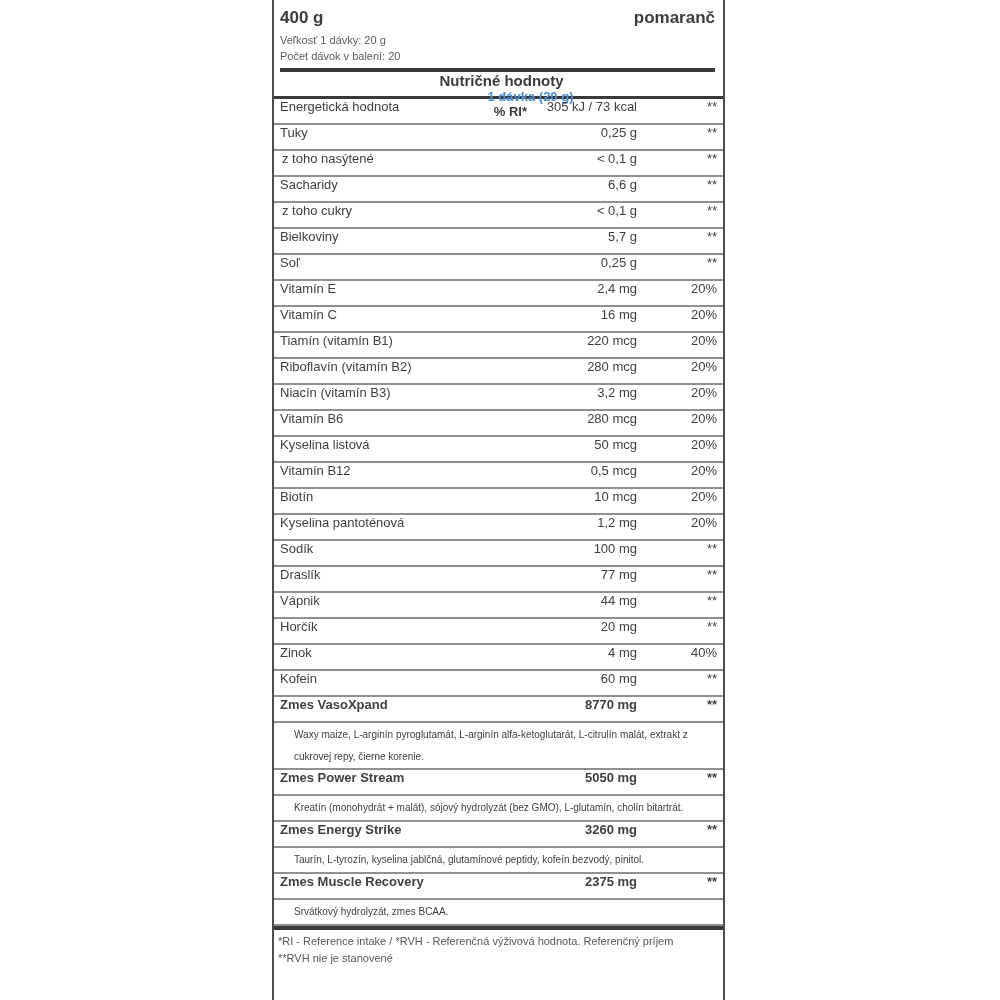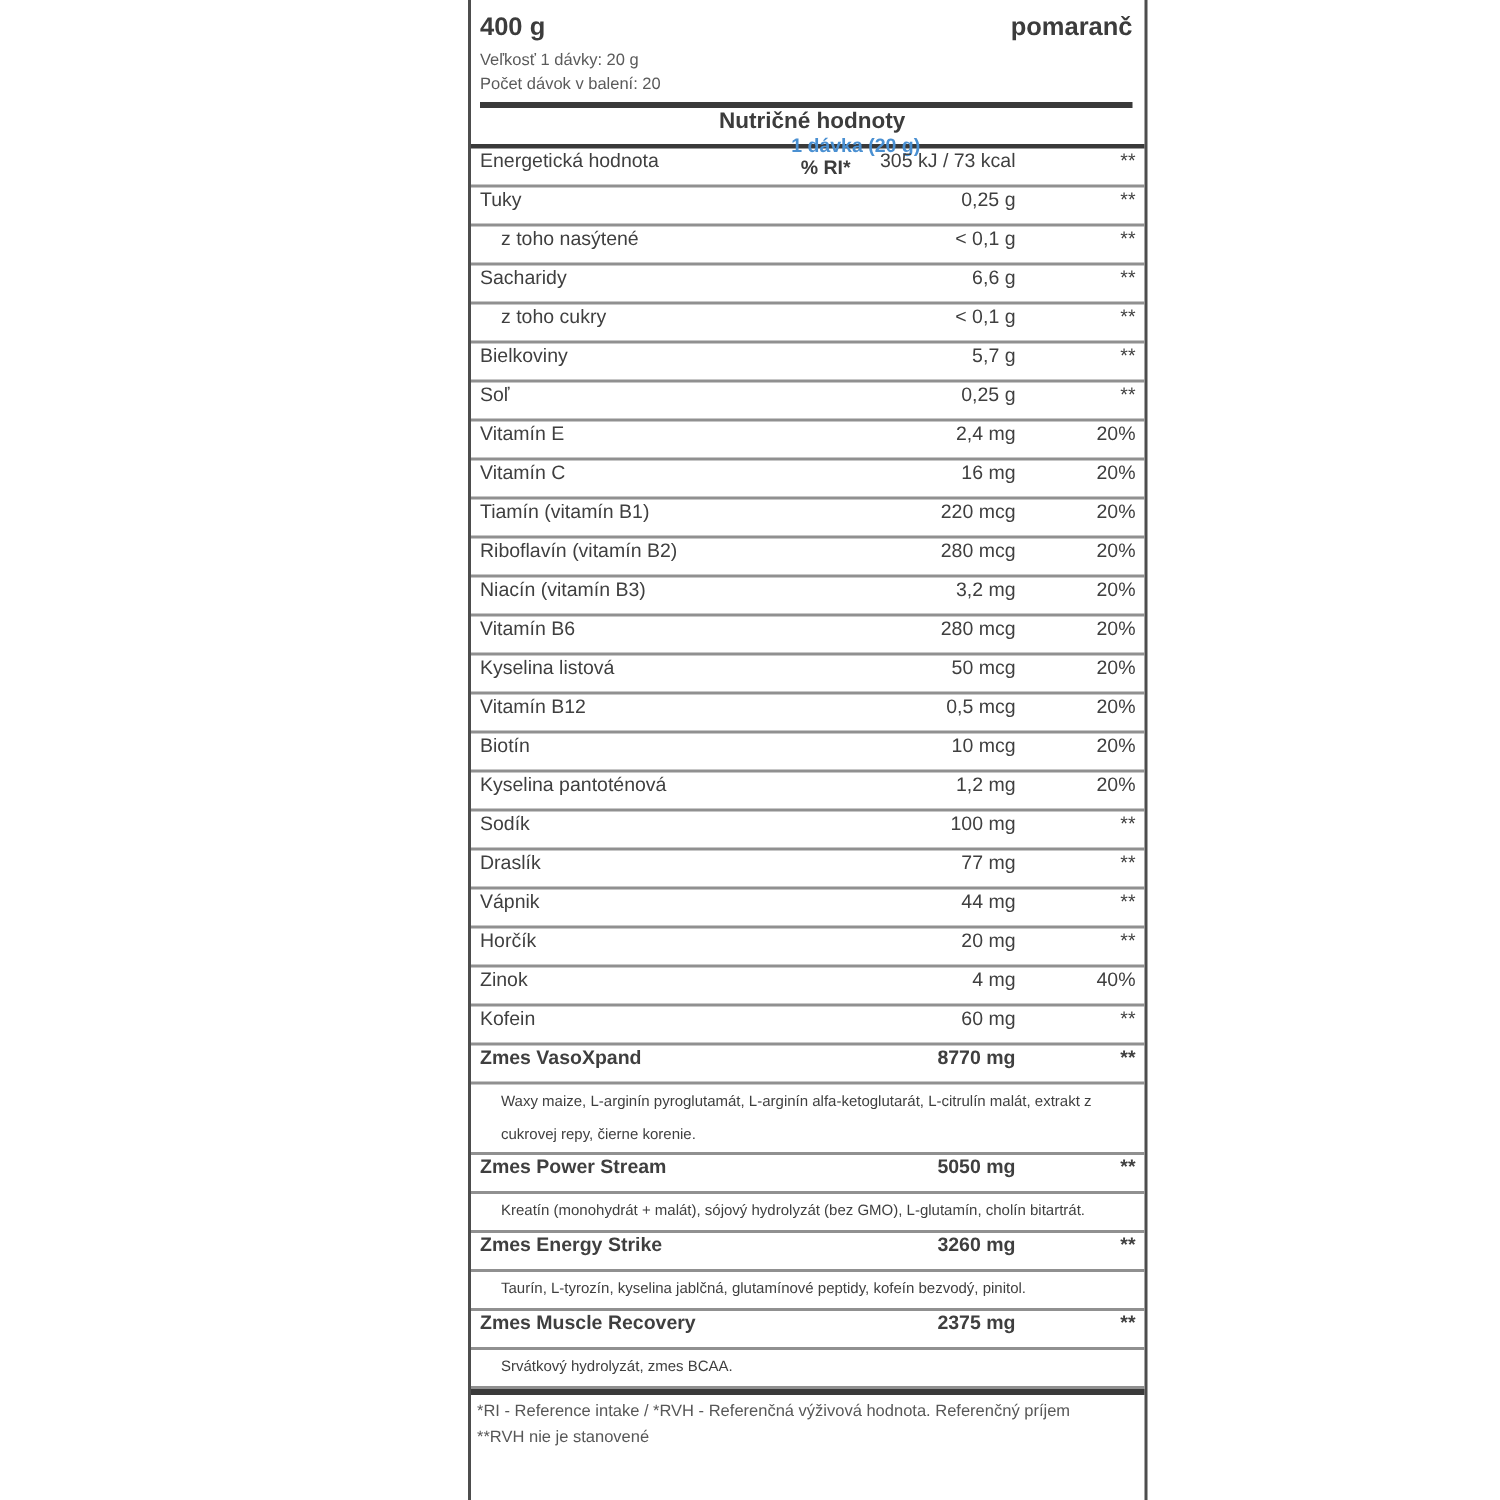--- a/index.html
+++ b/index.html
@@ -14,21 +14,20 @@
   .label-box {
     position: absolute;
     left: 272px;
     top: 0;
     width: 453px;
     height: 1000px;
     box-sizing: border-box;
     border-left: 2px solid #4d4d4d;
     border-right: 2px solid #4d4d4d;
     background: #ffffff;
-    margin-left: 40px;
   }
   
   .intro { padding: 8px 8px 0 6px; }
   .intro-top {
     display: flex;
     justify-content: space-between;
     align-items: baseline;
   }
   .weight, .flavor {
     font-size: 17px;
@@ -84,21 +83,21 @@
   .row {
     display: flex;
     align-items: flex-start;
     height: 26px;
     box-sizing: border-box;
     border-bottom: 2px solid #909090;
     font-size: 13px;
     color: #3f3f3f;
   }
   .row .c-label { flex: 1; padding-left: 6px; white-space: nowrap; }
-  .row.indent .c-label { padding-left: 20px; }
+  .row.indent .c-label { padding-left: 8px; }
   .row .c-value { width: 150px; text-align: right; white-space: nowrap; }
   .row .c-ri { width: 80px; text-align: right; padding-right: 6px; white-space: nowrap; }
   .row.bold .c-label, .row.bold .c-value, .row.bold .c-ri { font-weight: bold; }
   .desc-row {
     box-sizing: border-box;
     border-bottom: 2px solid #909090;
     padding: 1px 24px 0 20px;
     font-size: 10px;
     line-height: 22px;
     color: #3f3f3f;

